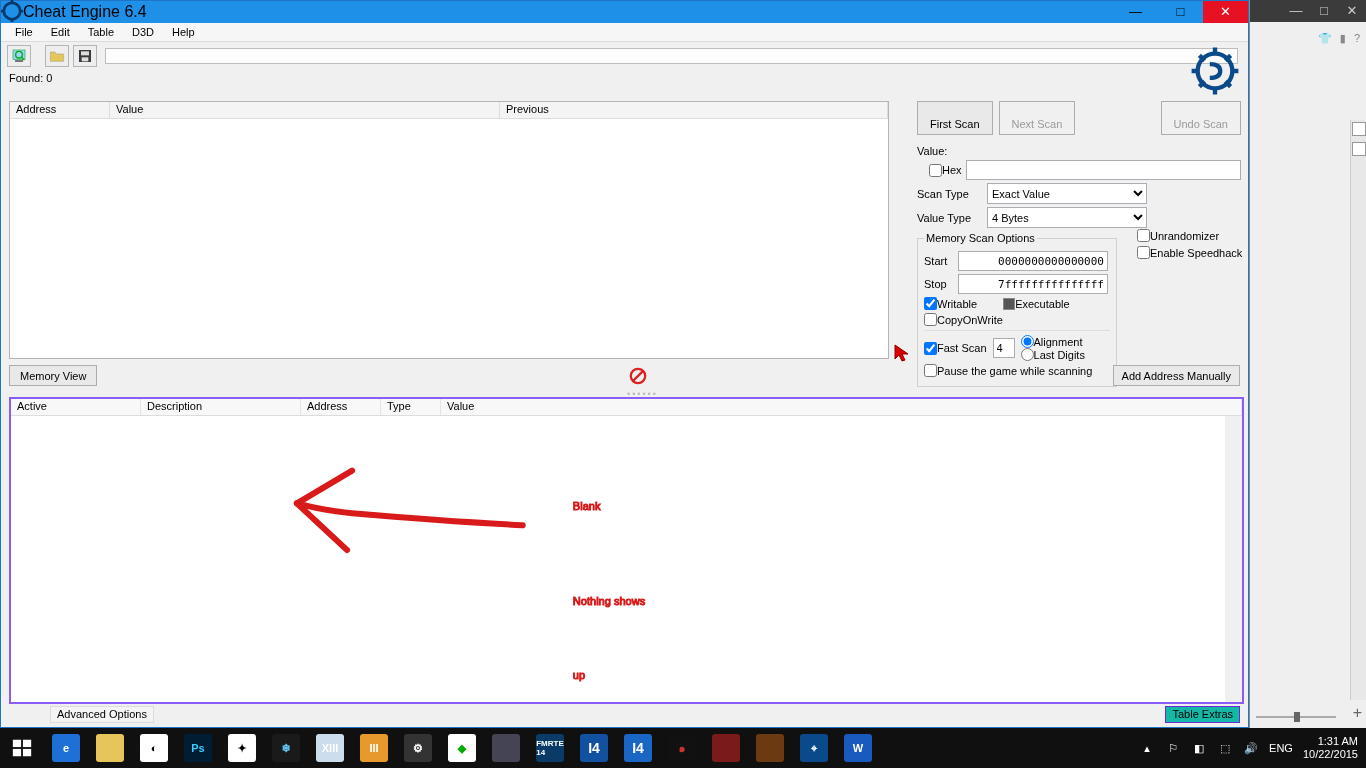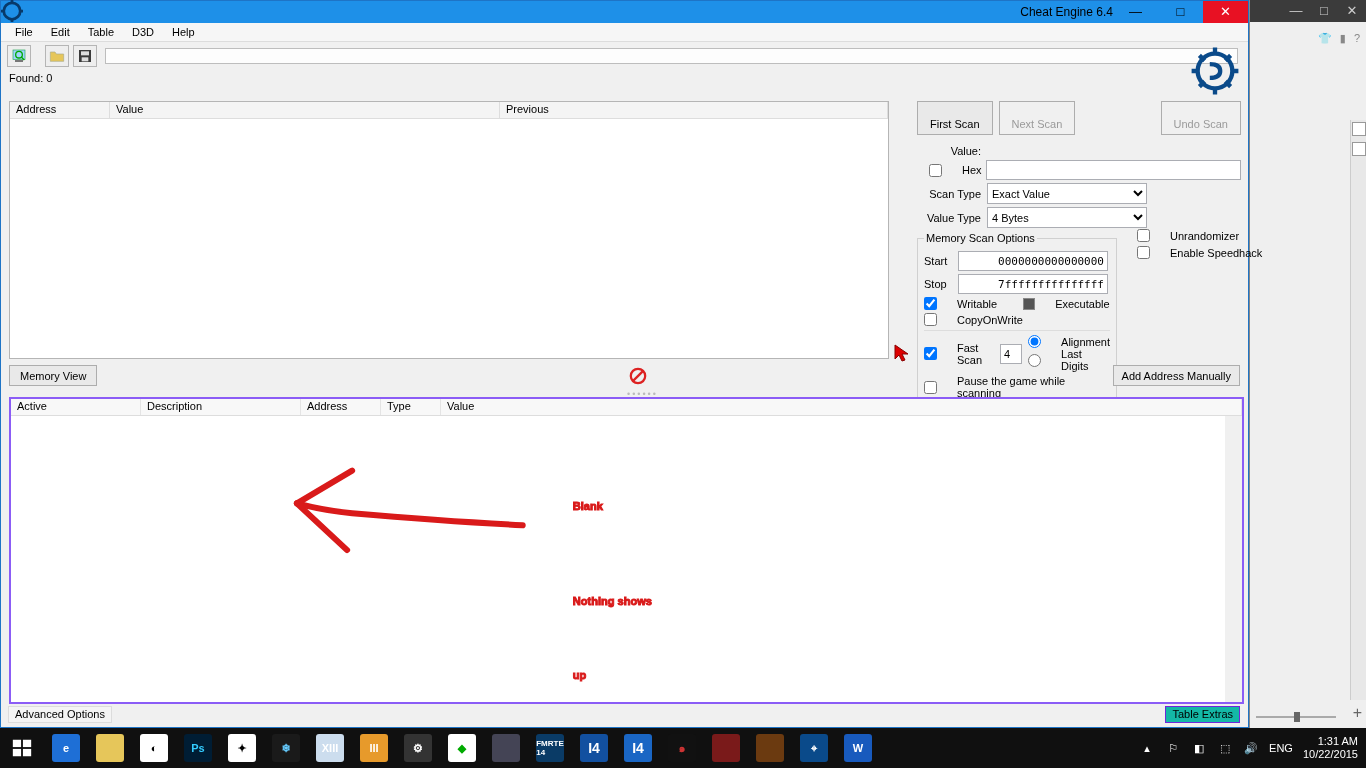--- a/index.html
+++ b/index.html
@@ -22,21 +22,21 @@
 #bgwin .rside .box { width:14px; height:14px; border:1px solid #999; margin:2px auto 6px; background:#fff; }
 #bgwin .plus { position:absolute; right:4px; bottom:6px; color:#666; font-size:16px; }
 #bgwin .slider { position:absolute; left:6px; bottom:6px; width:80px; height:10px; }
 #bgwin .slider .track { position:absolute; top:4px; left:0; right:0; height:2px; background:#aaa; }
 #bgwin .slider .thumb { position:absolute; top:0; left:38px; width:6px; height:10px; background:#666; }
 
 
 #cewin { position:absolute; left:0; top:0; width:1249px; height:728px; background:#f0f0f0; border:1px solid #1e74c6; }
 #cewin .titlebar { height:22px; background:#1e90e8; display:flex; align-items:center; color:#000; }
 #cewin .titlebar .sysicon { width:22px; text-align:center; }
-#cewin .titlebar .title { flex:1; text-align:right; font-size:12px; color:#000; }
+#cewin .titlebar .title { flex:1; text-align:left; font-size:16px; color:#000; }
 #cewin .titlebar .wbtns { display:flex; }
 #cewin .titlebar .wbtn { width:45px; height:22px; text-align:center; line-height:22px; font-size:13px; color:#000; }
 #cewin .titlebar .wbtn.close { background:#e81123; color:#fff; }
 
 #menubar { height:19px; background:#f6f6f6; display:flex; align-items:center; padding:0 6px; gap:2px; border-bottom:1px solid #dcdcdc; }
 #menubar .mi { padding:2px 8px; }
 
 #toolbar { height:28px; display:flex; align-items:center; padding:2px 6px; gap:4px; }
 #toolbar .tbtn { width:24px; height:22px; border:1px solid #b5b5b5; background:#eee; display:flex; align-items:center; justify-content:center; }
 #toolbar .progress { flex:1; height:16px; border:1px solid #bdbdbd; background:#fdfdfd; margin:0 4px; }
@@ -56,45 +56,45 @@
 #results .hdr .c2 { width:390px; }
 #results .hdr .c3 { flex:1; }
 
 #cursor-icon { position:absolute; left:892px; top:342px; width:20px; height:20px; color:#c00; }
 
 #scanpanel { position:absolute; left:916px; top:100px; width:324px; }
 #scanpanel .btnrow { display:flex; gap:6px; margin-bottom:10px; }
 #scanpanel button { height:23px; padding:16px 12px; border:1px solid #adadad; background:#e9e9e9; }
 #scanpanel button:disabled { color:#9a9a9a; background:#f0f0f0; }
 #scanpanel .row { display:flex; align-items:center; margin:3px 0; }
-#scanpanel .lab { width:70px; text-align:right; padding-right:6px; }
+#scanpanel .lab { width:70px; padding-right:6px; }
 #scanpanel input[type=text] { height:20px; border:1px solid #abadb3; padding:0 3px; background:#fff; font-size:11px; }
 #scanpanel select { height:21px; border:1px solid #abadb3; background:#fff; font-size:11px; }
 #scanpanel fieldset { border:1px solid #d0d0d0; padding:4px 6px 6px; margin-top:4px; }
 #scanpanel fieldset legend { font-size:11px; padding:0 2px; }
-#scanpanel .chk { display:flex; align-items:center; gap:20px; }
+#scanpanel .chk { display:flex; align-items:center; gap:0; }
 #scanpanel .chk input { margin:0; }
 #scanpanel .sideopts { position:absolute; left:220px; top:128px; }
 #scanpanel .sideopts .chk { margin-bottom:4px; white-space:nowrap;align-items:flex-end; }
 
 #midbar { position:absolute; left:8px; top:364px; right:8px; height:26px; }
 #midbar .memview { height:21px; padding:0 10px; border:1px solid #adadad; background:#e9e9e9; }
 #midbar .stop { position:absolute; left:620px; top:2px; width:18px; height:18px; }
 #midbar .stop svg { width:18px; height:18px; }
 #midbar .addaddr { position:absolute; right:0; top:0; height:21px; padding:0 8px; border:1px solid #adadad; background:#e9e9e9; }
 #midbar .grip { position:absolute; left:618px; top:24px; color:#bbb; font-size:9px; letter-spacing:2px; }
 
 #addrlist { position:absolute; left:8px; top:396px; right:4px; height:307px; border:2px solid #8b5cf6; background:#fff; }
 #addrlist .hdr { height:17px; background:#f8f8f8; border-bottom:1px solid #ddd; display:flex; }
 #addrlist .hdr div { padding:1px 6px; border-right:1px solid #e4e4e4; font-size:11px; }
 #addrlist .scroll { position:absolute; right:0; top:17px; bottom:0; width:17px; background:#f0f0f0; }
-#addrlist .anno { position:absolute; left:0; right:17px; top:17px; bottom:0;font-weight:bold; }
+#addrlist .anno { position:absolute; left:0; right:17px; top:17px; bottom:0; }
 #addrlist .anno svg { width:100%; height:100%; }
 
-#bottombar { position:absolute; left:7px; right:8px; bottom:4px; height:17px; display:flex; }
+#bottombar { position:absolute; left:1px; right:8px; bottom:4px; height:17px; display:flex;padding-left:48px; }
 #bottombar .ao { padding:1px 6px; border:1px solid #dcdcdc; background:#f4f4f4; }
 #bottombar .te { margin-left:auto; padding:1px 6px; border:1px solid #6d28d9; background:#14b8a6; }
 
 .taskicon { width:44px; height:40px; display:flex; align-items:center; justify-content:center; }
 .taskicon .sq { width:28px; height:28px; border-radius:3px; display:flex; align-items:center; justify-content:center; color:#fff; font-weight:bold; font-size:11px; }
 </style>
 </head>
 <body>
 
 <div id="bgwin">

